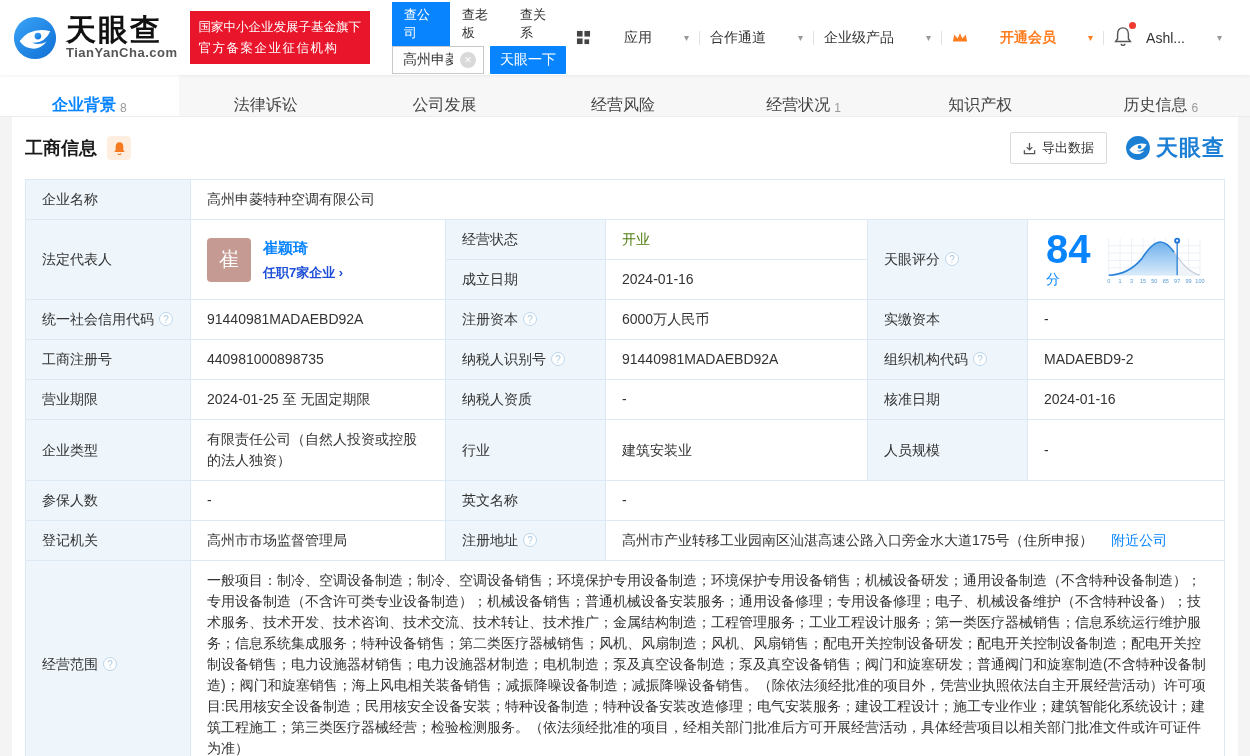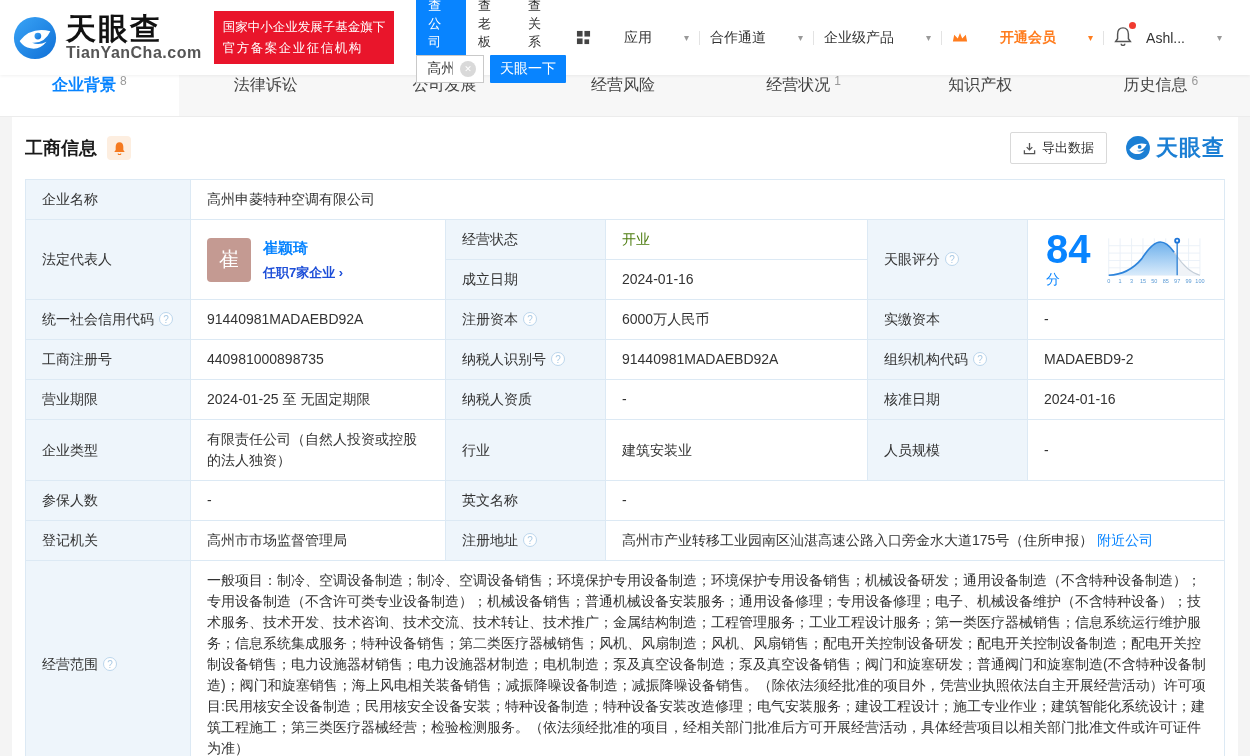--- a/index.html
+++ b/index.html
@@ -4,21 +4,21 @@
 <style>
   * { margin:0; padding:0; box-sizing:border-box; }
   html,body { width:1250px; font-family:"Liberation Sans","DejaVu Sans",sans-serif; background:#f4f4f4; color:#333; }
 
   
   .header { height:75px; background:#fff; display:flex; align-items:center; padding:0 18px 0 12px; position:relative; box-shadow:0 1px 3px rgba(0,0,0,.06); }
   .logo-block { display:flex; align-items:center; }
   .logo-icon { width:46px; height:46px; flex:0 0 auto; }
   .brand-txt { margin-left:8px; }
   .brand-name { font-size:30px; font-weight:bold; color:#111; letter-spacing:2px; line-height:30px; }
-  .brand-domain { font-size:16px; font-weight:bold; color:#555; letter-spacing:.5px; }
+  .brand-domain { font-size:13px; font-weight:bold; color:#555; letter-spacing:.5px; }
   .gov-badge { background:#e9152b; color:#ffffff; margin-left:12px; padding:6px 9px; font-size:12.5px; line-height:1.65; white-space:nowrap; }
   .gov-badge .l2 { letter-spacing:1.5px; }
 
   .search-block { margin-left:22px; width:448px; }
   .search-tabs { display:flex; font-size:13px; }
   .search-tab { padding:4px 12px; cursor:pointer; color:#333; }
   .search-tab.active { background:#0884ff; color:#fff; }
   .search-row { display:flex; }
   .search-input-wrap { position:relative; flex:1; }
   .search-input { width:100%; height:28px; border:1px solid #c9c9c9; padding:0 30px 0 10px; font-size:14px; color:#333; outline:none; font-family:inherit; }
@@ -30,21 +30,21 @@
   .nav-sep { width:1px; height:14px; background:#e3e3e3; }
   .caret { font-size:10px; color:#999; margin-left:4px; }
   .vip { color:#ff7d1f; font-weight:bold; }
   .vip .caret { color:#ff7d1f; }
   .bell-wrap { position:relative; padding:0 10px; cursor:pointer; }
   .red-dot { position:absolute; top:-4px; right:6px; width:7px; height:7px; border-radius:50%; background:#f03b30; }
   .username { cursor:pointer; padding-left:4px;text-align:center; }
 
   
   .tabbar { display:flex; background:#f7f7f7; height:42px; border-bottom:1px solid #ececec; }
-  .tab { flex:1; display:flex; align-items:flex-start; justify-content:center; font-size:16px; color:#444; cursor:pointer; }
+  .tab { flex:1; display:flex; align-items:flex-end; justify-content:center; font-size:16px; color:#444; cursor:pointer; }
   .tab.active { background:#fff; color:#0884ff; font-weight:bold; }
   .tab sup { font-size:12px; color:#999; margin-left:4px; font-weight:normal; position:relative; top:-1px; }
 
   
   .card { background:#fff; margin:0 12px; padding:0 13px 14px; }
   .toolbar { height:62px; display:flex; align-items:center; }
   .sec-title { font-size:18px; font-weight:bold; color:#1a1a1a; }
   .alert-bell { width:24px; height:24px; margin-left:10px; background:#fdeee0; border-radius:4px; display:flex; align-items:center; justify-content:center; cursor:pointer; }
   .toolbar-right { margin-left:auto; display:flex; align-items:center;padding-left:44px; }
   .export-btn { display:flex; align-items:center; gap:6px; border:1px solid #d9d9d9; background:#fff; border-radius:2px; padding:6px 12px; font-size:13px; color:#333; cursor:pointer; font-family:inherit; }
@@ -335,21 +335,21 @@
         <td class="lbl">英文名称</td>
         <td colspan="3">-</td>
       </tr>
 
       <tr>
         <td class="lbl">登记机关</td>
         <td>高州市市场监督管理局</td>
         <td class="lbl"><span>注册地址</span><span class="help">?</span></td>
         <td colspan="3">
           <span>高州市产业转移工业园南区汕湛高速公路入口旁金水大道175号（住所申报）</span>
-          <a class="link-blue" style="">附近公司</a>
+          <a class="link-blue" style="margin-left:14px">附近公司</a>
         </td>
       </tr>
 
       <tr>
         <td class="lbl"><span>经营范围</span><span class="help">?</span></td>
         <td colspan="5" class="scope-text">一般项目：制冷、空调设备制造；制冷、空调设备销售；环境保护专用设备制造；环境保护专用设备销售；机械设备研发；通用设备制造（不含特种设备制造）；专用设备制造（不含许可类专业设备制造）；机械设备销售；普通机械设备安装服务；通用设备修理；专用设备修理；电子、机械设备维护（不含特种设备）；技术服务、技术开发、技术咨询、技术交流、技术转让、技术推广；金属结构制造；工程管理服务；工业工程设计服务；第一类医疗器械销售；信息系统运行维护服务；信息系统集成服务；特种设备销售；第二类医疗器械销售；风机、风扇制造；风机、风扇销售；配电开关控制设备研发；配电开关控制设备制造；配电开关控制设备销售；电力设施器材销售；电力设施器材制造；电机制造；泵及真空设备制造；泵及真空设备销售；阀门和旋塞研发；普通阀门和旋塞制造(不含特种设备制造)；阀门和旋塞销售；海上风电相关装备销售；减振降噪设备制造；减振降噪设备销售。（除依法须经批准的项目外，凭营业执照依法自主开展经营活动）许可项目:民用核安全设备制造；民用核安全设备安装；特种设备制造；特种设备安装改造修理；电气安装服务；建设工程设计；施工专业作业；建筑智能化系统设计；建筑工程施工；第三类医疗器械经营；检验检测服务。（依法须经批准的项目，经相关部门批准后方可开展经营活动，具体经营项目以相关部门批准文件或许可证件为准）</td>
       </tr>
     </tbody>
   </table>
 </div>

